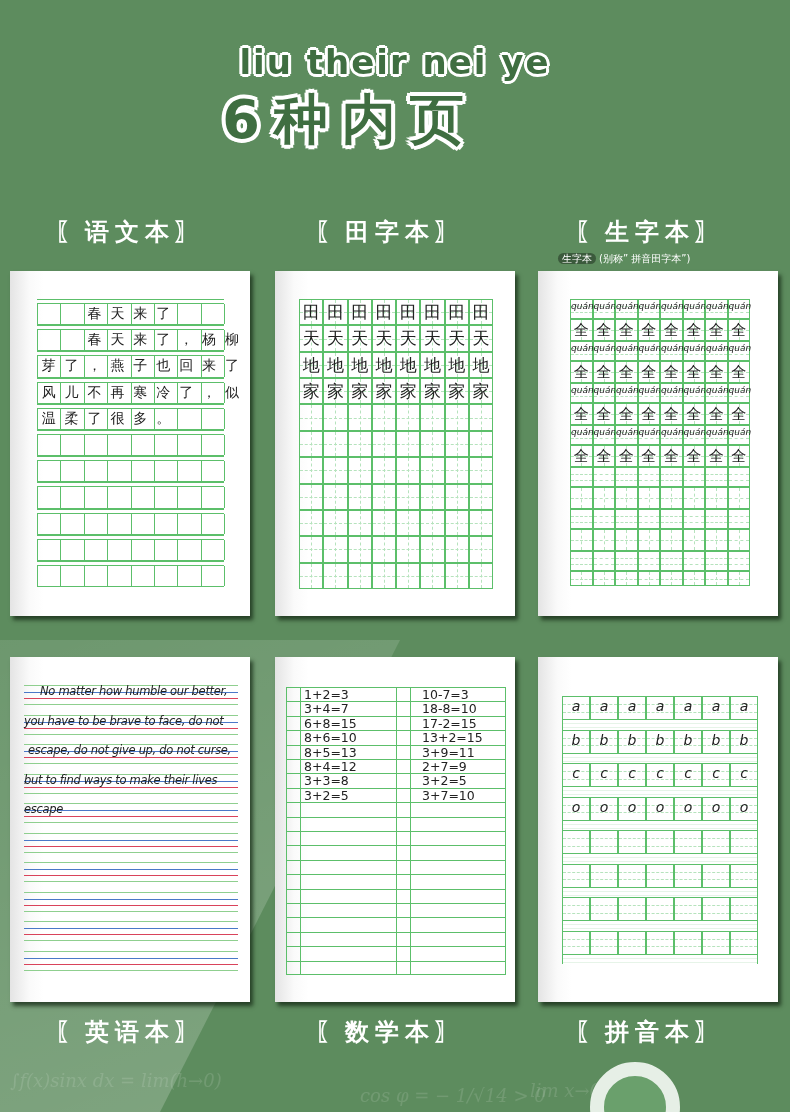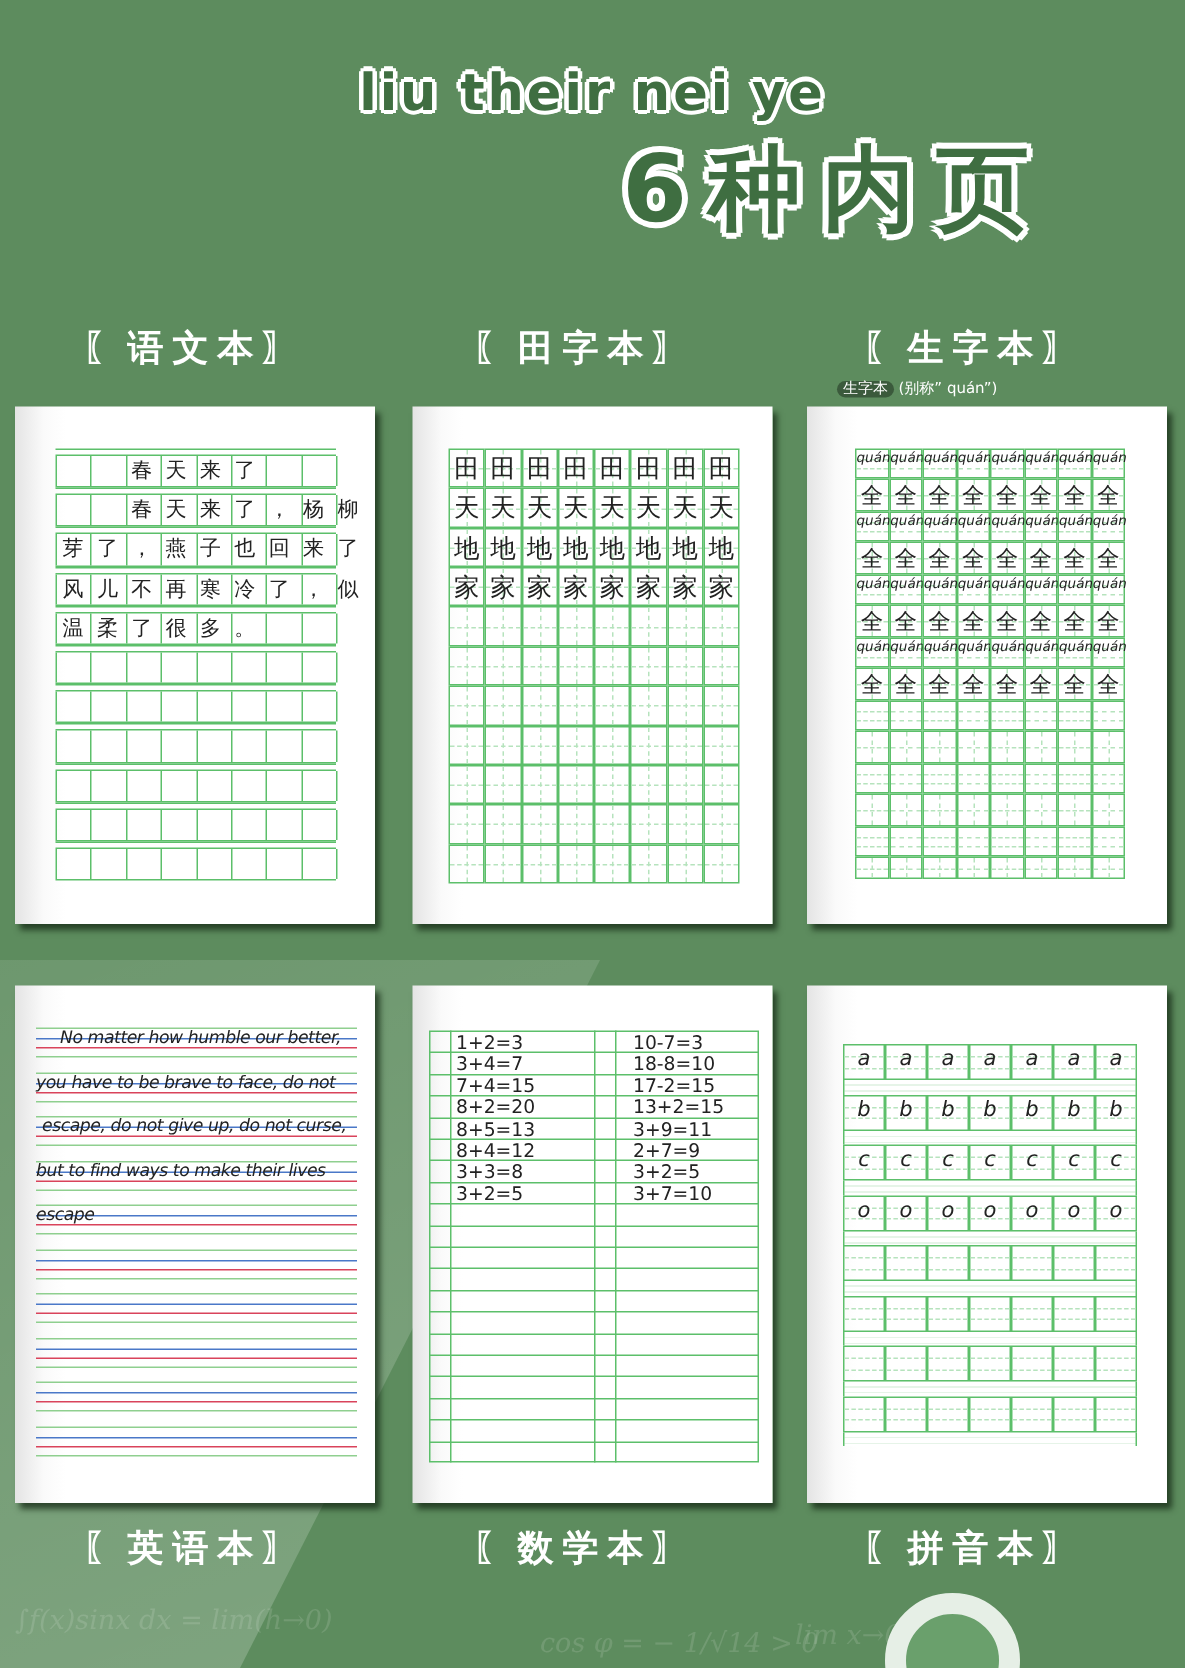--- a/index.html
+++ b/index.html
@@ -1,21 +1,21 @@
 <!DOCTYPE html>
 <html><head>
 <meta charset="utf-8">
 <style>
   * { box-sizing: border-box; margin: 0; padding: 0; }
   body { width: 790px; height: 1112px; overflow: hidden; background: #5d8c5e; font-family: "DejaVu Sans", sans-serif; position: relative; }
   .bg-shape { position: absolute; left: 0; top: 640px; width: 400px; height: 472px; background: linear-gradient(160deg, rgba(255,255,255,0.10), rgba(255,255,255,0.22)); clip-path: polygon(55% 0, 100% 0, 40% 100%, 0 100%, 0 0); }
   .bg-formula { position: absolute; color: rgba(255,255,255,0.13); font-family: "DejaVu Serif", serif; font-style: italic; font-size: 18px; white-space: nowrap; }
   .bg-circle { position: absolute; right: 110px; bottom: -40px; width: 90px; height: 90px; border: 14px solid #e6efe6; border-radius: 50%; background: #6aa06c; }
   .title-pinyin { position: absolute; top: 42px; left: 0; width: 790px; text-align: center; font-size: 34px; font-weight: bold; color: #3f6e41; letter-spacing: 2px; -webkit-text-stroke: 0; text-shadow: 2px 2px 0 #fff, -2px -2px 0 #fff, 2px -2px 0 #fff, -2px 2px 0 #fff, 0 3px 0 #fff, 3px 0 0 #fff, -3px 0 0 #fff, 0 -3px 0 #fff; }
-  .title-main { position: absolute; top: 84px; left: 0; width: 700px; text-align: right; font-size: 62px; font-weight: bold; color: #3f6e41; letter-spacing: 14px; text-shadow: 3px 3px 0 #fff, -3px -3px 0 #fff, 3px -3px 0 #fff, -3px 3px 0 #fff, 0 4px 0 #fff, 4px 0 0 #fff, -4px 0 0 #fff, 0 -4px 0 #fff; }
+  .title-main { position: absolute; top: 84px; left: 0; width: 700px; text-align: center; font-size: 54px; font-weight: bold; color: #3f6e41; letter-spacing: 14px; text-shadow: 3px 3px 0 #fff, -3px -3px 0 #fff, 3px -3px 0 #fff, -3px 3px 0 #fff, 0 4px 0 #fff, 4px 0 0 #fff, -4px 0 0 #fff, 0 -4px 0 #fff; }
   .label { position: absolute; width: 260px; text-align: center; color: #fff; font-size: 24px; font-weight: bold; letter-spacing: 6px; }
   .sublabel { position: absolute; top: 252px; left: 558px; font-size: 10px; color: #fff; white-space: nowrap; }
   .sublabel .pill { background: #3b5a3c; border-radius: 7px; padding: 0 4px; margin-right: 3px; }
   .page { position: absolute; width: 240px; height: 345px; background: linear-gradient(90deg, #e4e4e4 0%, #fafafa 8%, #fff 14%, #fff 100%); box-shadow: 3px 4px 4px rgba(20,40,20,0.75); }
   .sheet { position: absolute; }
 </style>
 </head>
 <body>
 
 <div class="bg-shape"></div>
@@ -24,21 +24,21 @@
 <div class="bg-formula" style="left:530px;top:1080px;">lim x→0</div>
 <div class="bg-circle"></div>
 
 <div class="title-pinyin">liu their nei ye</div>
 <div class="title-main">6种内页</div>
 
 <div class="label" style="left:0px;top:216px;">〖语文本〗</div>
 <div class="label" style="left:260px;top:216px;">〖田字本〗</div>
 <div class="label" style="left:520px;top:216px;">〖生字本〗</div>
 <div class="sublabel">
-  <span class="pill">生字本</span><span>(别称” quán”)</span>
+  <span class="pill">生字本</span><span>(别称” 拼音田字本”)</span>
 </div>
 
 <div class="label" style="left:0px;top:1016px;">〖英语本〗</div>
 <div class="label" style="left:260px;top:1016px;">〖数学本〗</div>
 <div class="label" style="left:520px;top:1016px;">〖拼音本〗</div>
 
 <div class="page" style="left:10px;top:271px;">
   <div id="p1" class="sheet" style="left:27px;top:28px;width:187px;height:288px;">
       <div style="position: absolute; left: 0px; top: 0px; width: 187px; height: 5px; border-top: 1px solid rgb(92, 191, 106); border-bottom: 1px solid rgb(92, 191, 106);"></div>
       <div style="position: absolute; left: 0px; top: 5px; width: 187px; height: 21.2px; border-bottom: 1px solid rgb(92, 191, 106);">
@@ -1186,22 +1186,22 @@
       <div style="position: absolute; left: 0px; top: 216px; width: 100%; border-top: 1px solid rgb(92, 191, 106);"></div>
       <div style="position: absolute; left: 0px; top: 230.4px; width: 100%; border-top: 1px solid rgb(92, 191, 106);"></div>
       <div style="position: absolute; left: 0px; top: 244.8px; width: 100%; border-top: 1px solid rgb(92, 191, 106);"></div>
       <div style="position: absolute; left: 0px; top: 259.2px; width: 100%; border-top: 1px solid rgb(92, 191, 106);"></div>
       <div style="position: absolute; left: 0px; top: 273.6px; width: 100%; border-top: 1px solid rgb(92, 191, 106);"></div>
       <div style="position: absolute; left: 14px; top: 0px; height: 100%; border-left: 1px solid rgb(92, 191, 106);"></div>
       <div style="position: absolute; left: 110px; top: 0px; height: 100%; border-left: 1px solid rgb(92, 191, 106);"></div>
       <div style="position: absolute; left: 124px; top: 0px; height: 100%; border-left: 1px solid rgb(92, 191, 106);"></div>
       <div style="position: absolute; left: 18px; top: 0px; font-size: 12.5px; color: rgb(34, 34, 34); white-space: nowrap;">1+2=3</div>
       <div style="position: absolute; left: 18px; top: 14.4px; font-size: 12.5px; color: rgb(34, 34, 34); white-space: nowrap;">3+4=7</div>
-      <div style="position: absolute; left: 18px; top: 28.8px; font-size: 12.5px; color: rgb(34, 34, 34); white-space: nowrap;">7+4=15</div>
-      <div style="position: absolute; left: 18px; top: 43.2px; font-size: 12.5px; color: rgb(34, 34, 34); white-space: nowrap;">8+2=20</div>
+      <div style="position: absolute; left: 18px; top: 28.8px; font-size: 12.5px; color: rgb(34, 34, 34); white-space: nowrap;">6+8=15</div>
+      <div style="position: absolute; left: 18px; top: 43.2px; font-size: 12.5px; color: rgb(34, 34, 34); white-space: nowrap;">8+6=10</div>
       <div style="position: absolute; left: 18px; top: 57.6px; font-size: 12.5px; color: rgb(34, 34, 34); white-space: nowrap;">8+5=13</div>
       <div style="position: absolute; left: 18px; top: 72px; font-size: 12.5px; color: rgb(34, 34, 34); white-space: nowrap;">8+4=12</div>
       <div style="position: absolute; left: 18px; top: 86.4px; font-size: 12.5px; color: rgb(34, 34, 34); white-space: nowrap;">3+3=8</div>
       <div style="position: absolute; left: 18px; top: 100.8px; font-size: 12.5px; color: rgb(34, 34, 34); white-space: nowrap;">3+2=5</div>
       <div style="position: absolute; left: 136px; top: 0px; font-size: 12.5px; color: rgb(34, 34, 34); white-space: nowrap;">10-7=3</div>
       <div style="position: absolute; left: 136px; top: 14.4px; font-size: 12.5px; color: rgb(34, 34, 34); white-space: nowrap;">18-8=10</div>
       <div style="position: absolute; left: 136px; top: 28.8px; font-size: 12.5px; color: rgb(34, 34, 34); white-space: nowrap;">17-2=15</div>
       <div style="position: absolute; left: 136px; top: 43.2px; font-size: 12.5px; color: rgb(34, 34, 34); white-space: nowrap;">13+2=15</div>
       <div style="position: absolute; left: 136px; top: 57.6px; font-size: 12.5px; color: rgb(34, 34, 34); white-space: nowrap;">3+9=11</div>
       <div style="position: absolute; left: 136px; top: 72px; font-size: 12.5px; color: rgb(34, 34, 34); white-space: nowrap;">2+7=9</div>

